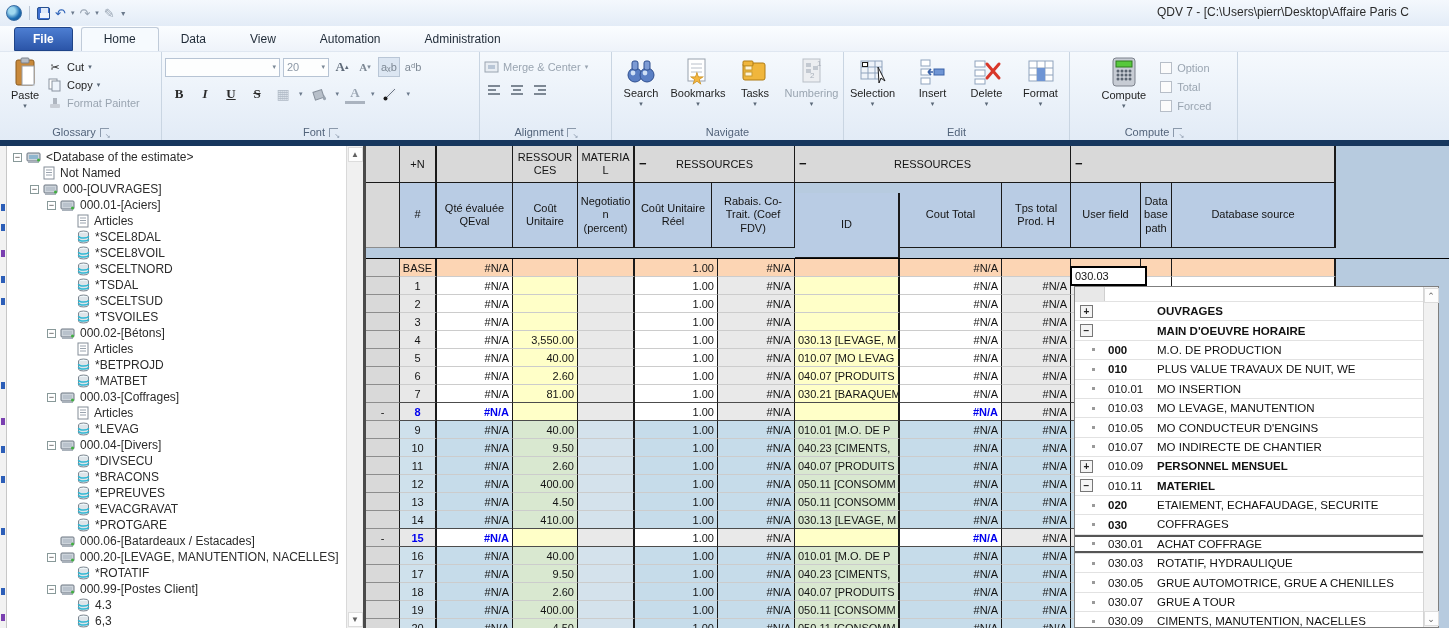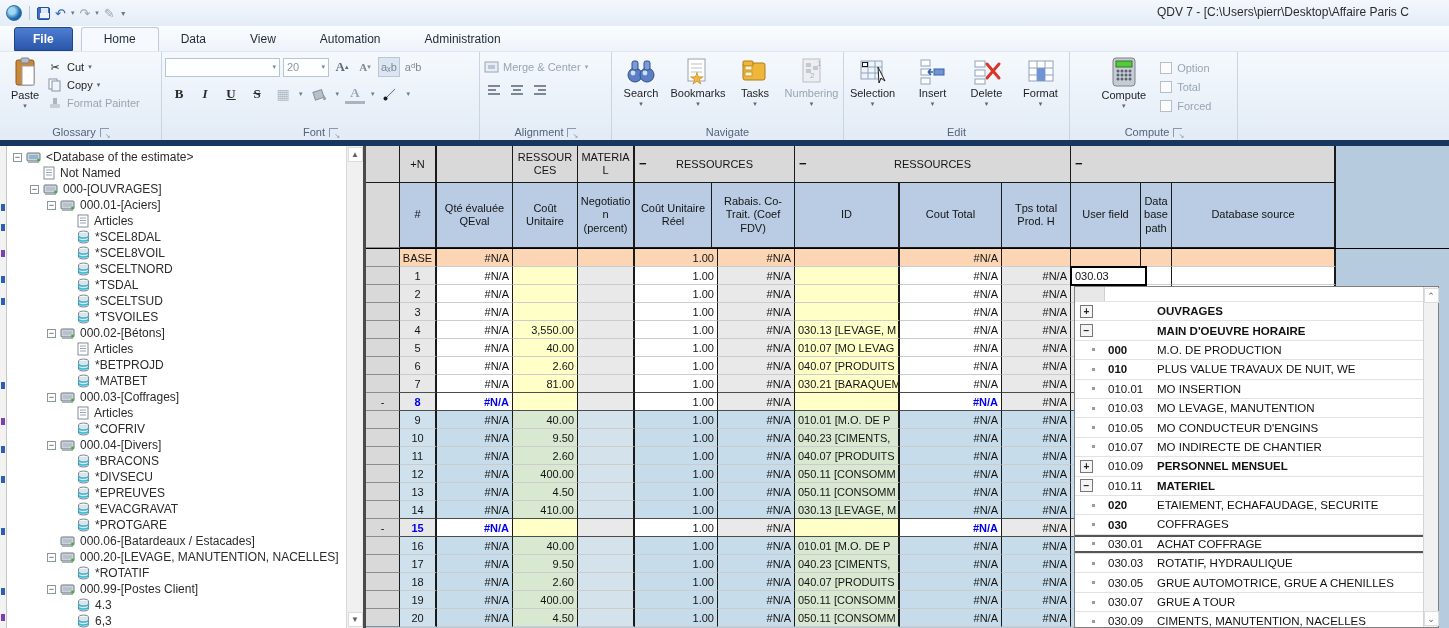--- a/index.html
+++ b/index.html
@@ -702,21 +702,21 @@
           <div class="titem" style="padding-left: 57px;">
             <span class="texp none"></span>
             <span class="ticon">
               <svg width="13" height="14">
                 <ellipse cx="6.5" cy="3" rx="5" ry="2" fill="#eef6f9" stroke="#7d8791"></ellipse>
                 <path d="M1.5 3 v8 a5 2 0 0 0 10 0 v-8" fill="#dde4e9" stroke="#7d8791"></path>
                 <path d="M1.5 6 a5 2 0 0 0 10 0" fill="none" stroke="#31b8d4" stroke-width="1.6"></path>
                 <path d="M1.5 9 a5 2 0 0 0 10 0" fill="none" stroke="#31b8d4" stroke-width="1.6"></path>
               </svg>
             </span>
-            <span>*COFRIV</span>
+            <span>*LEVAG</span>
           </div>
           <div class="titem" style="padding-left: 40px;">
             <span class="texp">−</span>
             <span class="ticon">
               <svg width="15" height="13">
                 <rect x="1" y="2" width="13" height="8" rx="1" fill="#cdd4db" stroke="#6d7682"></rect>
                 <rect x="3" y="4" width="9" height="4" fill="#b9c2cc"></rect>
                 <rect x="2" y="10" width="11" height="2" fill="#aab2bb"></rect>
                 <circle cx="12.5" cy="9" r="1.5" fill="#3fae3f"></circle>
               </svg>
@@ -726,33 +726,33 @@
           <div class="titem" style="padding-left: 57px;">
             <span class="texp none"></span>
             <span class="ticon">
               <svg width="13" height="14">
                 <ellipse cx="6.5" cy="3" rx="5" ry="2" fill="#eef6f9" stroke="#7d8791"></ellipse>
                 <path d="M1.5 3 v8 a5 2 0 0 0 10 0 v-8" fill="#dde4e9" stroke="#7d8791"></path>
                 <path d="M1.5 6 a5 2 0 0 0 10 0" fill="none" stroke="#31b8d4" stroke-width="1.6"></path>
                 <path d="M1.5 9 a5 2 0 0 0 10 0" fill="none" stroke="#31b8d4" stroke-width="1.6"></path>
               </svg>
             </span>
+            <span>*DIVSECU</span>
+          </div>
+          <div class="titem" style="padding-left: 57px;">
+            <span class="texp none"></span>
+            <span class="ticon">
+              <svg width="13" height="14">
+                <ellipse cx="6.5" cy="3" rx="5" ry="2" fill="#eef6f9" stroke="#7d8791"></ellipse>
+                <path d="M1.5 3 v8 a5 2 0 0 0 10 0 v-8" fill="#dde4e9" stroke="#7d8791"></path>
+                <path d="M1.5 6 a5 2 0 0 0 10 0" fill="none" stroke="#31b8d4" stroke-width="1.6"></path>
+                <path d="M1.5 9 a5 2 0 0 0 10 0" fill="none" stroke="#31b8d4" stroke-width="1.6"></path>
+              </svg>
+            </span>
             <span>*BRACONS</span>
-          </div>
-          <div class="titem" style="padding-left: 57px;">
-            <span class="texp none"></span>
-            <span class="ticon">
-              <svg width="13" height="14">
-                <ellipse cx="6.5" cy="3" rx="5" ry="2" fill="#eef6f9" stroke="#7d8791"></ellipse>
-                <path d="M1.5 3 v8 a5 2 0 0 0 10 0 v-8" fill="#dde4e9" stroke="#7d8791"></path>
-                <path d="M1.5 6 a5 2 0 0 0 10 0" fill="none" stroke="#31b8d4" stroke-width="1.6"></path>
-                <path d="M1.5 9 a5 2 0 0 0 10 0" fill="none" stroke="#31b8d4" stroke-width="1.6"></path>
-              </svg>
-            </span>
-            <span>*DIVSECU</span>
           </div>
           <div class="titem" style="padding-left: 57px;">
             <span class="texp none"></span>
             <span class="ticon">
               <svg width="13" height="14">
                 <ellipse cx="6.5" cy="3" rx="5" ry="2" fill="#eef6f9" stroke="#7d8791"></ellipse>
                 <path d="M1.5 3 v8 a5 2 0 0 0 10 0 v-8" fill="#dde4e9" stroke="#7d8791"></path>
                 <path d="M1.5 6 a5 2 0 0 0 10 0" fill="none" stroke="#31b8d4" stroke-width="1.6"></path>
                 <path d="M1.5 9 a5 2 0 0 0 10 0" fill="none" stroke="#31b8d4" stroke-width="1.6"></path>
               </svg>
@@ -906,21 +906,21 @@
           </div>
           <div class="hcell thk" style="width: 57px;">
             <span>Negotiation (percent)</span>
           </div>
           <div class="hcell" style="width: 77px;">
             <span>Coût Unitaire Réel</span>
           </div>
           <div class="hcell" style="width: 83px;">
             <span>Rabais. Co-Trait. (Coef FDV)</span>
           </div>
-          <div class="hcell thk" style="width: 105px;">
+          <div class="hcell thk" style="width: 105px; margin-top: 10px;">
             <span>ID</span>
           </div>
           <div class="hcell" style="width: 102px;">
             <span>Cout Total</span>
           </div>
           <div class="hcell" style="width: 69px;">
             <span>Tps total Prod. H</span>
           </div>
           <div class="hcell" style="width: 70px;">
             <span>User field</span>

